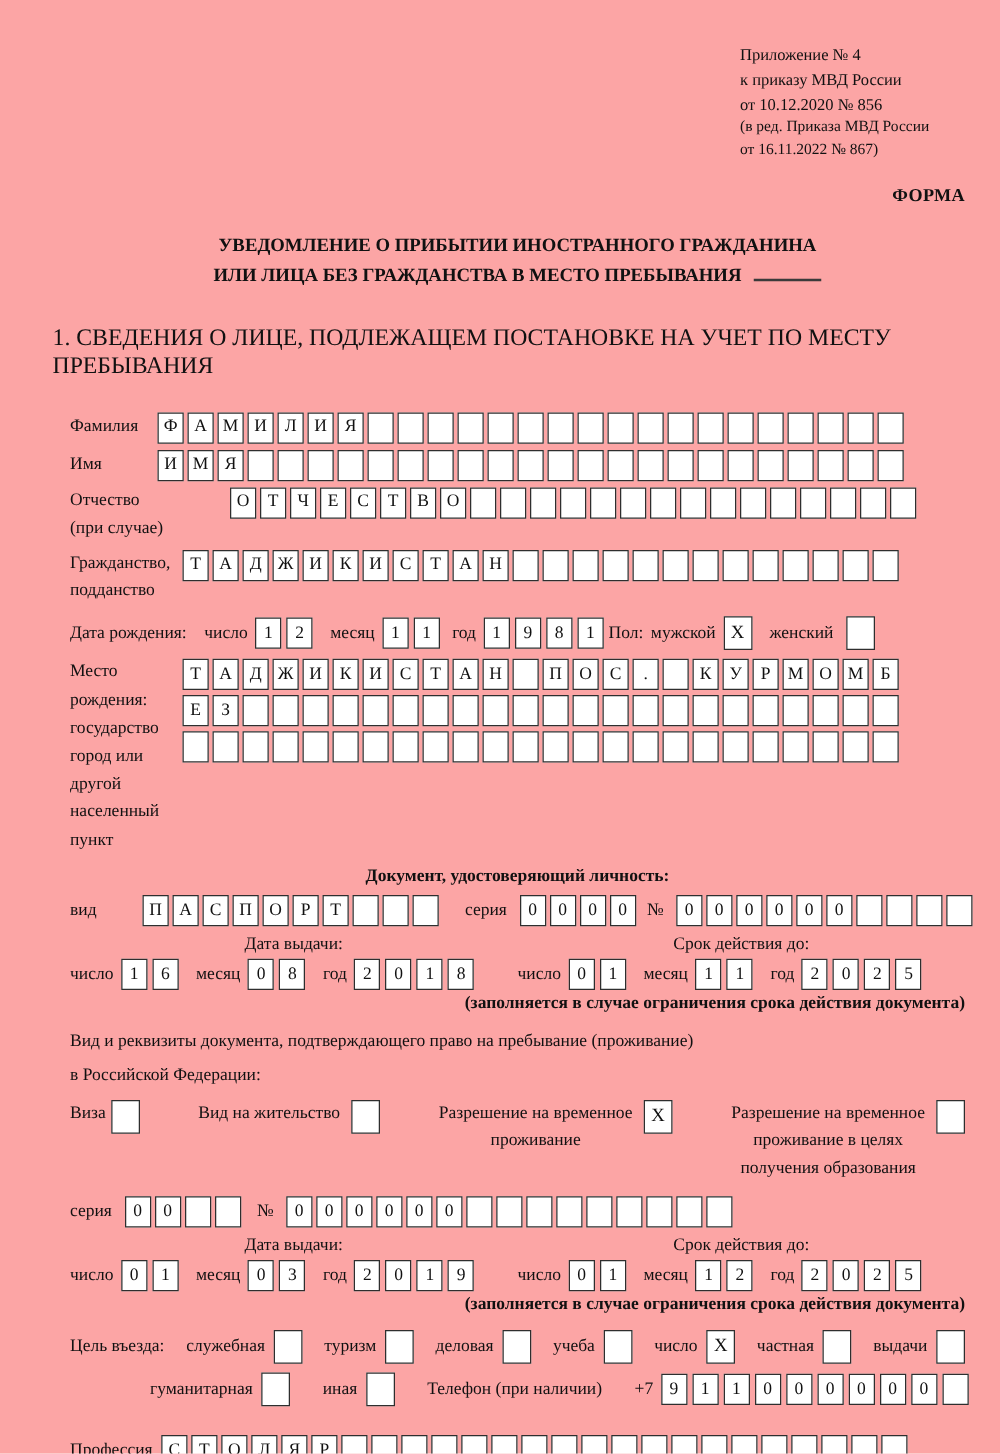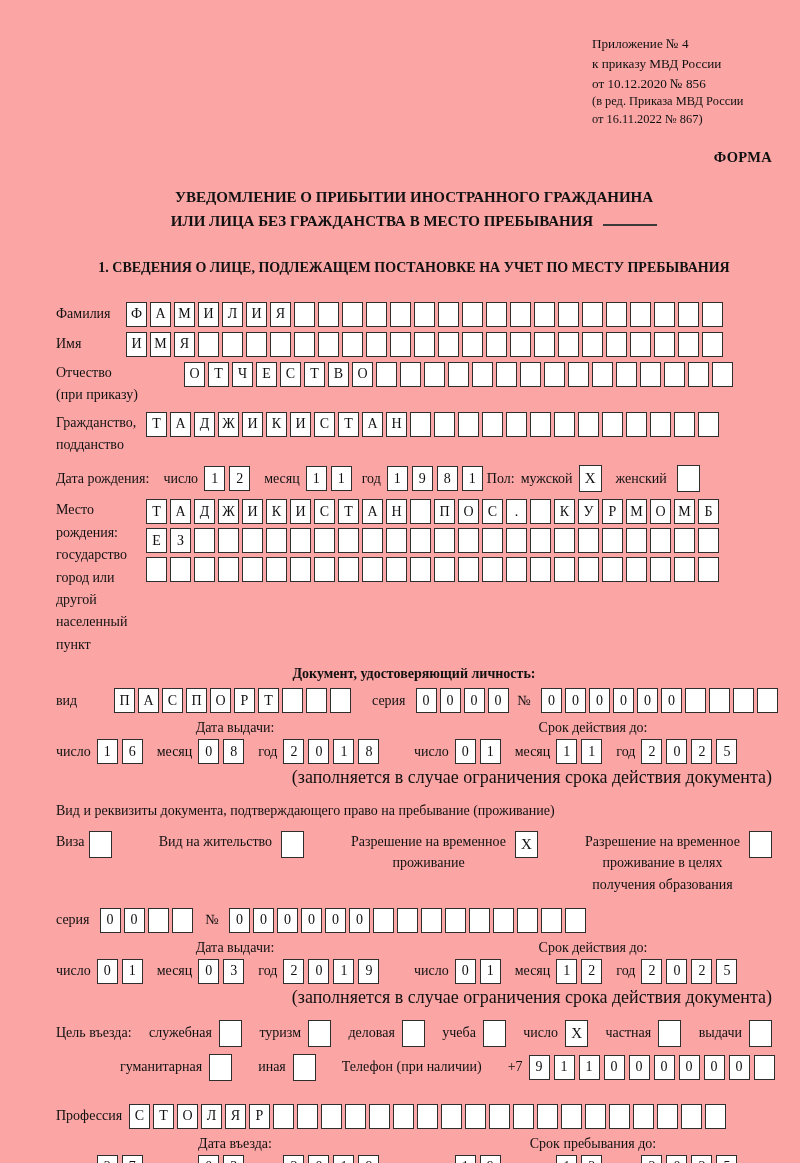--- a/index.html
+++ b/index.html
@@ -9,21 +9,21 @@
     font-family:"Liberation Serif","DejaVu Serif",serif;font-size:14px;
     overflow:hidden;
   }
   
   .annex{margin-left:auto;width:180px;line-height:1.5;font-size:13.2px;}
   .annex-note{font-size:12.4px;line-height:1.45;}
   .annex-note:first-of-type{margin-top:5px;}
   .forma{margin-top:20px;text-align:right;font-weight:bold;font-size:14.5px;letter-spacing:.3px;}
   .title{margin-top:20px;text-align:center;font-weight:bold;font-size:15px;line-height:1.55;}
   .tu{display:inline-block;width:54px;border-bottom:2px solid #3a3a3a;height:2px;margin-left:10px;}
-  .section{margin-top:27px;margin-left:-14px;margin-right:-14px;text-align:center;font-weight:bold;font-size:14px;}
+  .section{margin-top:27px;margin-left:-14px;margin-right:-14px;text-align:left;font-weight:normal;font-size:19px;}
   
   .frow{display:flex;align-items:center;margin-top:5px;}
   .frow.top{align-items:flex-start;}
   .lbl,.sub{flex:none;white-space:nowrap;}
   .lbl2{flex:none;line-height:1.6;}
   .cells{display:flex;flex:none;}
   .cell{
     flex:none;width:21px;height:25px;box-sizing:border-box;border:1.6px solid #2e2e2e;
     margin-right:3px;display:inline-flex;align-items:center;justify-content:center;
     font-size:14px;background:#fff;
@@ -39,21 +39,21 @@
   .w-patr{width:128px;}
   .w-cit{width:90px;}
   .w-place{width:90px;}
   .doc-head{margin-top:10px;text-align:center;font-weight:bold;font-size:14px;}
   .dates-head{display:flex;margin-top:7px;}
   .dates-head span{flex:0 0 50%;text-align:center;}
   .dates-row{display:flex;align-items:center;margin-top:3px;}
   .dgroup{flex:0 0 50%;display:flex;align-items:center;}
   .dgroup .sub{margin-right:6px;}
   .dgroup .cells{margin-right:10px;}
-  .note-right{margin-top:3px;text-align:right;font-size:18px;}
+  .note-right{margin-top:3px;text-align:right;font-size:14px;font-weight:bold;}
   .intro{margin-top:10px;line-height:1.9;}
   .opts{display:flex;align-items:flex-start;justify-content:space-between;margin-top:6px;gap:35px;}
   .opt{display:flex;align-items:flex-start;}
   .opt .olbl{text-align:center;line-height:1.55;}
   .opt .cbox{margin-left:9px;}
   .purpose{display:flex;align-items:center;justify-content:space-between;margin-top:12px;}
   .pitem{display:flex;align-items:center;}
   .pitem .sub{margin-right:7px;}
   .purpose2{display:flex;align-items:center;margin-top:7px;padding-left:64px;}
   .gap-lg{margin-right:26px;text-align:center;}
@@ -142,21 +142,21 @@
         <span class="cell"></span>
         <span class="cell"></span>
         <span class="cell"></span>
         <span class="cell"></span>
       </div>
   </div>
 
   <div class="frow top">
     <div class="lbl2 w-patr">
       <div>Отчество</div>
-      <div>(при приказу)</div>
+      <div>(при случае)</div>
     </div>
     <div class="cells">
         <span class="cell">О</span>
         <span class="cell">Т</span>
         <span class="cell">Ч</span>
         <span class="cell">Е</span>
         <span class="cell">С</span>
         <span class="cell">Т</span>
         <span class="cell">В</span>
         <span class="cell">О</span>
@@ -405,20 +405,21 @@
           <span class="cell">0</span>
           <span class="cell">2</span>
           <span class="cell">5</span>
         </div>
     </div>
   </div>
   <div class="note-right">(заполняется в случае ограничения срока действия документа)</div>
 
   <div class="intro">
     <div>Вид и реквизиты документа, подтверждающего право на пребывание (проживание)</div>
+    <div>в Российской Федерации:</div>
   </div>
 
   <div class="opts">
     <div class="opt">
       <span class="olbl">Виза</span>
       <span class="cbox" style="margin-left:4px;"></span>
     </div>
     <div class="opt">
       <span class="olbl">Вид на жительство</span>
       <span class="cbox"></span>

